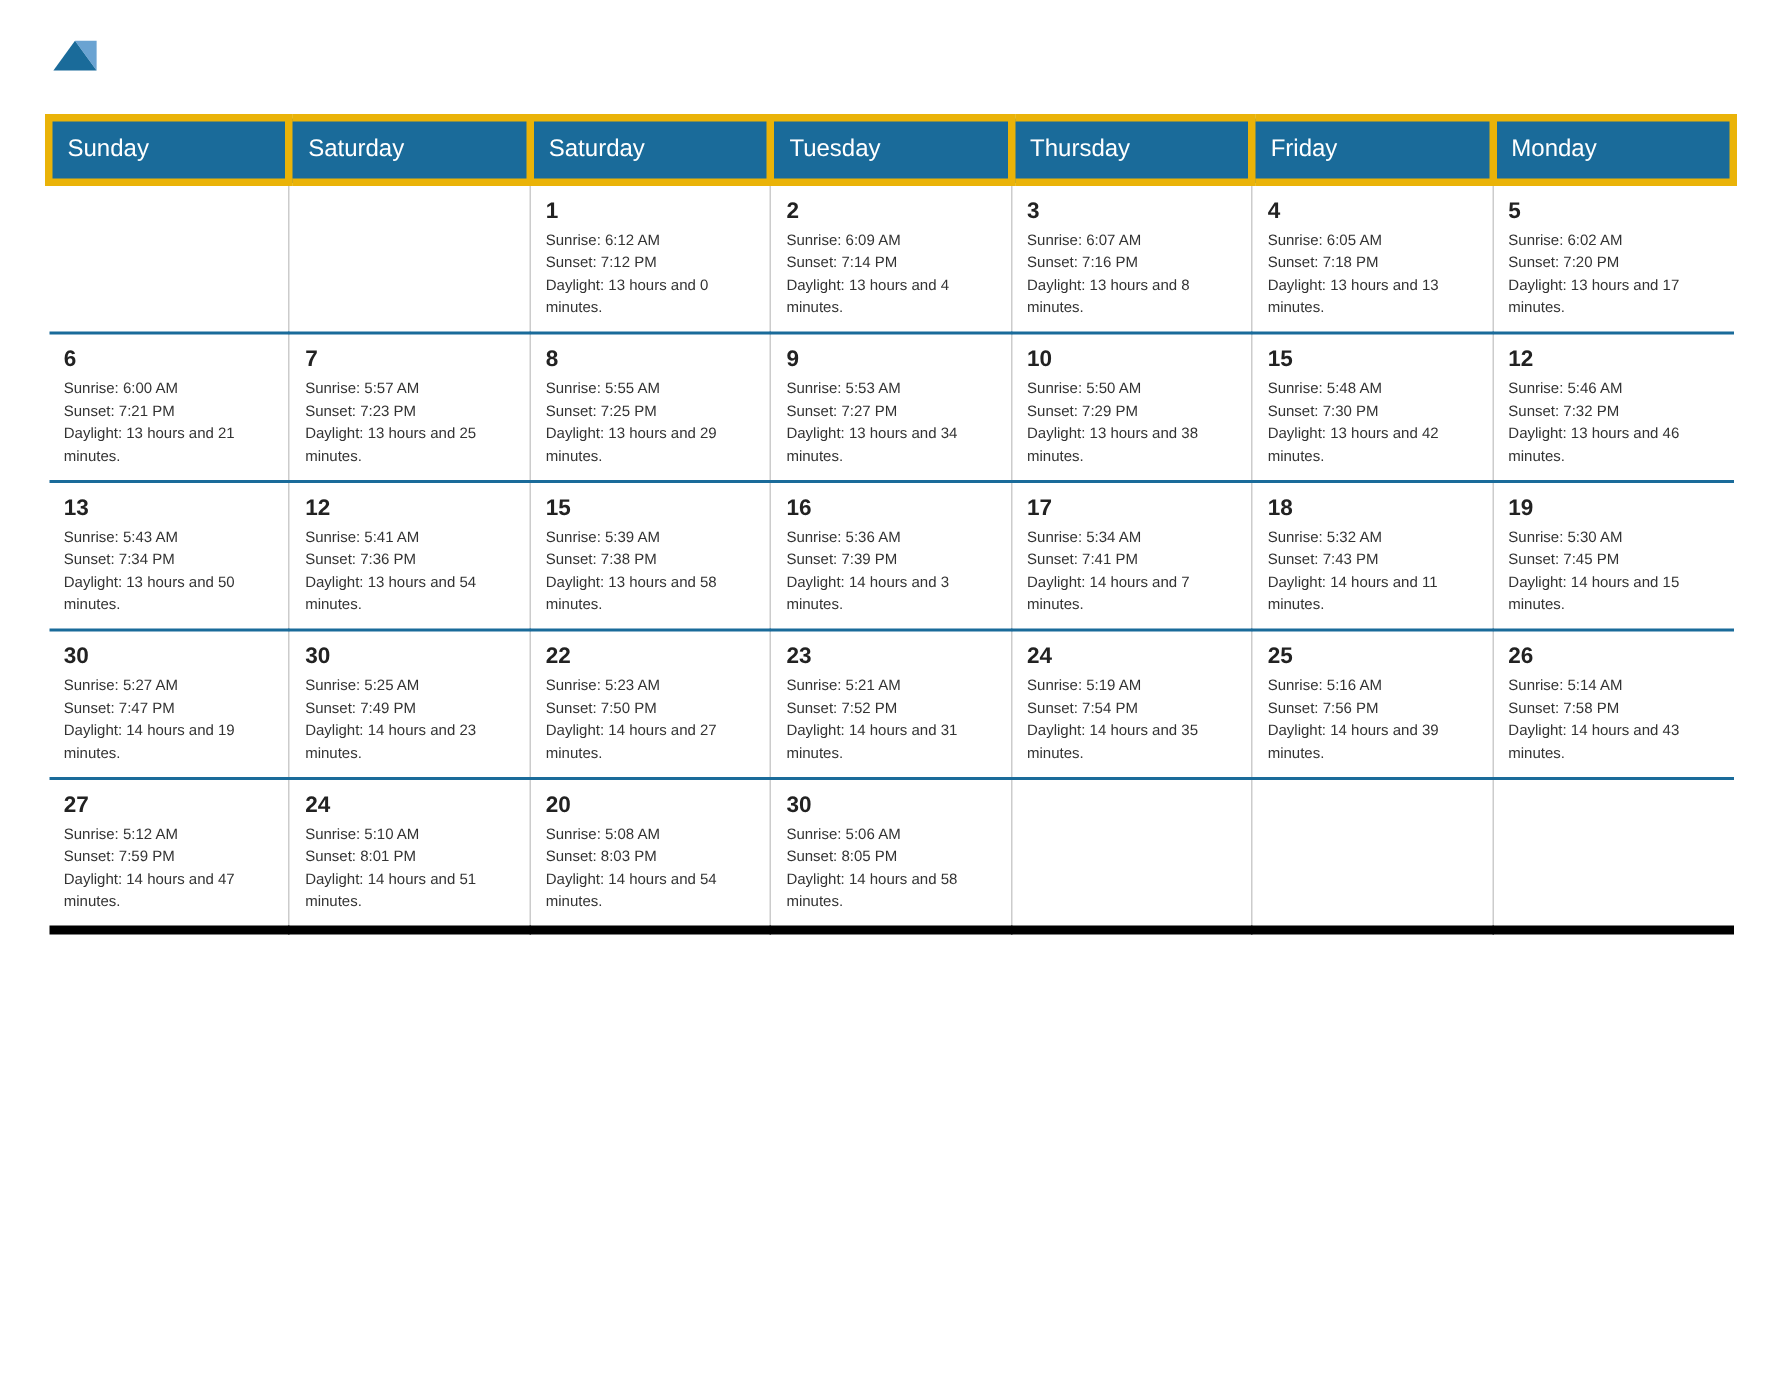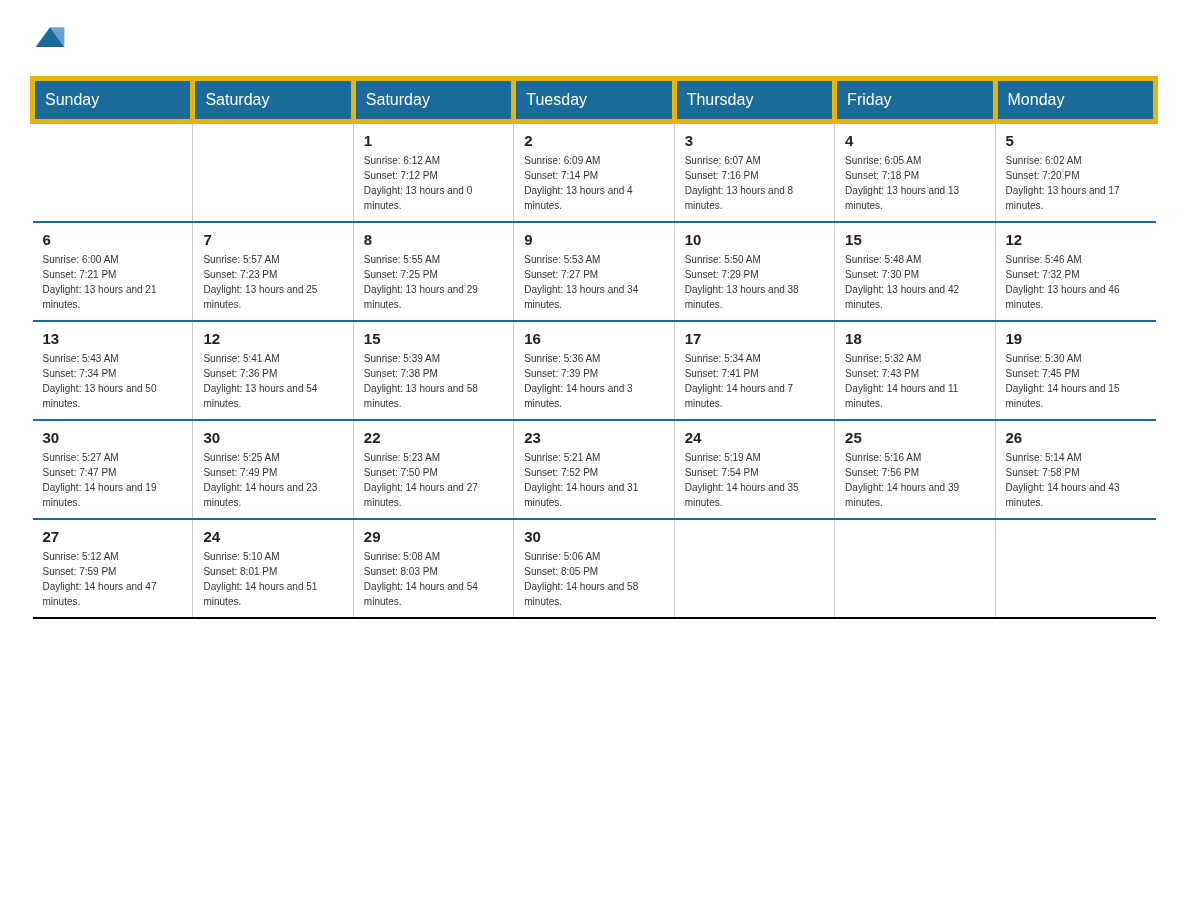--- a/index.html
+++ b/index.html
@@ -84,21 +84,21 @@
     }
     .day-info {
       font-size: 10px;
       color: #333;
       line-height: 1.5;
     }
     .empty-cell {
       background: #fff;
     }
     tbody tr:last-child {
-      border-bottom: 2px solid #000000;
+      border-bottom: 6px solid #000000;
     }
     .logo-wrapper {
       display: flex;
       flex-direction: column;
     }
     .logo-line1 {
       display: flex;
       align-items: center;
     }
     .logo-line2 {
@@ -262,21 +262,21 @@
       <tr>
         <td>
           <div class="day-number">27</div>
           <div class="day-info">Sunrise: 5:12 AM<br>Sunset: 7:59 PM<br>Daylight: 14 hours and 47 minutes.</div>
         </td>
         <td>
           <div class="day-number">24</div>
           <div class="day-info">Sunrise: 5:10 AM<br>Sunset: 8:01 PM<br>Daylight: 14 hours and 51 minutes.</div>
         </td>
         <td>
-          <div class="day-number">29</div>
+          <div class="day-number">20</div>
           <div class="day-info">Sunrise: 5:08 AM<br>Sunset: 8:03 PM<br>Daylight: 14 hours and 54 minutes.</div>
         </td>
         <td>
           <div class="day-number">30</div>
           <div class="day-info">Sunrise: 5:06 AM<br>Sunset: 8:05 PM<br>Daylight: 14 hours and 58 minutes.</div>
         </td>
         <td class="empty-cell"></td>
         <td class="empty-cell"></td>
         <td class="empty-cell"></td>
       </tr>

